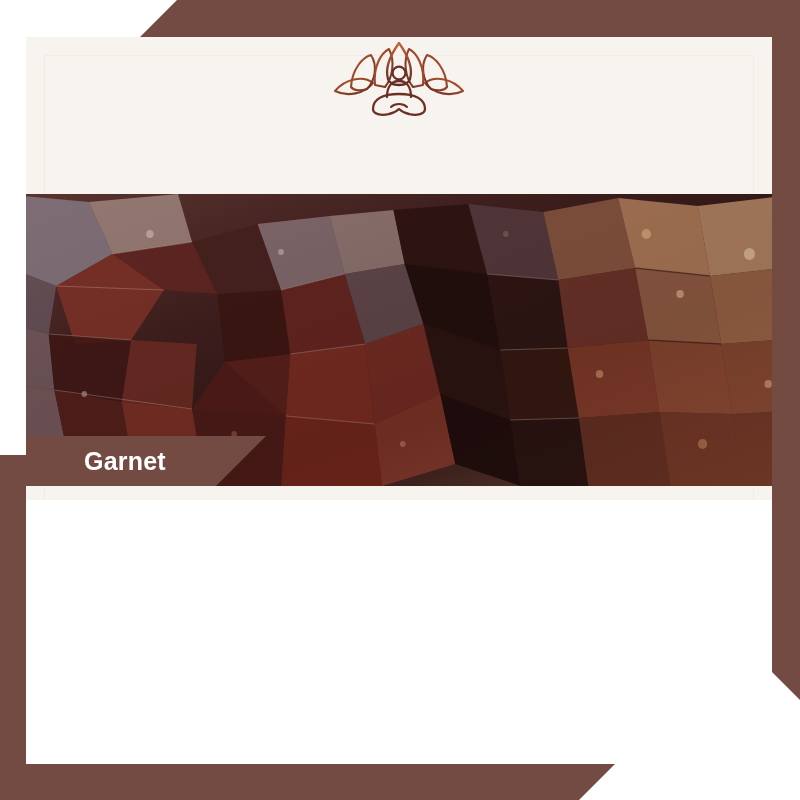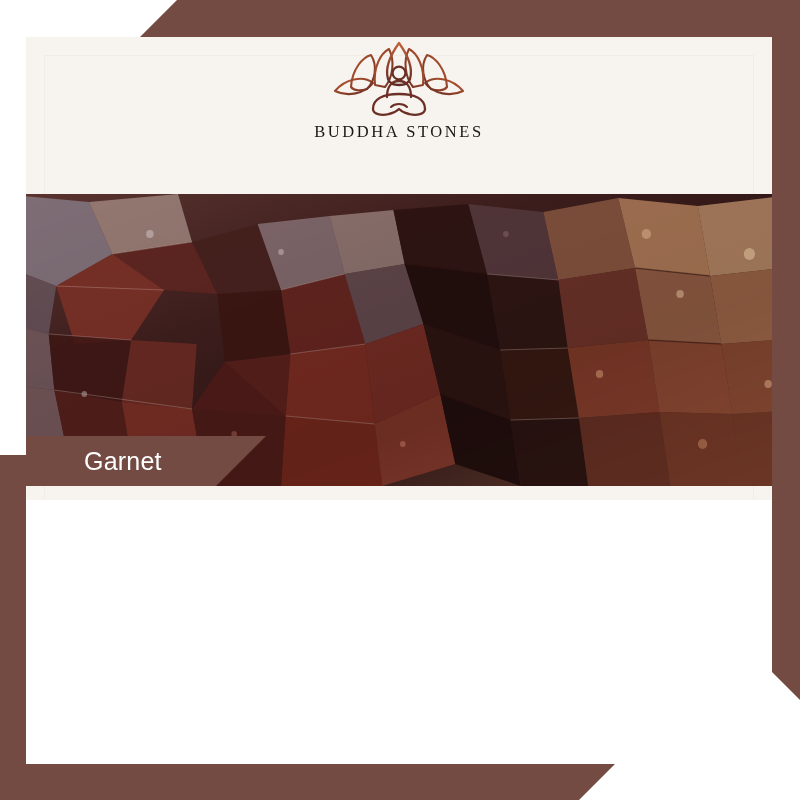--- a/index.html
+++ b/index.html
@@ -115,21 +115,21 @@
     bottom: 0;
     width: 292px; height: 50px;
     background: #744b43;
     display: flex; align-items: center;
     clip-path: polygon(0 0, 100% 0, calc(100% - 50px) 100%, 0 100%);
     z-index: 3;
   }
   .name-text {
     margin-left: 110px;
     font-size: 25px;
-    font-weight: normal;
+    font-weight: bold;
     color: #ffffff;
     letter-spacing: .2px;
     white-space: nowrap;
   }
 
   
   .features {
     position: absolute;
     left: 0; right: 0; top: 478px;
     height: 44px;
@@ -235,21 +235,20 @@
 
           <circle cx="74" cy="32" r="6.4" stroke="#6b2f25" stroke-width="2.2"></circle>
 
           <path d="M62 56 C 62 45, 67 40, 74 40 C 81 40, 86 45, 86 56" stroke="#6b2f25" stroke-width="2.3"></path>
 
           <path d="M48 68 C 48 58, 58 53, 74 53 C 90 53, 100 58, 100 68 C 100 73, 92 75, 84 73 C 79 72, 76 70, 74 68 C 72 70, 69 72, 64 73 C 56 75, 48 73, 48 68 Z" stroke="#6b2f25" stroke-width="2.3"></path>
 
           <path d="M66 66 C 70 62, 78 62, 82 66" stroke="#6b2f25" stroke-width="2.1"></path>
         </g>
       </svg>
-      <div class="logo-word">BUDDHA STONES</div>
     </div>
 
 
     <div class="photo">
       <svg viewBox="0 0 854 292" preserveAspectRatio="none">
         <defs>
           <linearGradient id="bgG" x1="0" y1="0" x2="1" y2="1">
             <stop offset="0%" stop-color="#5c3430"></stop>
             <stop offset="35%" stop-color="#3b1d1c"></stop>
             <stop offset="65%" stop-color="#2a1412"></stop>

